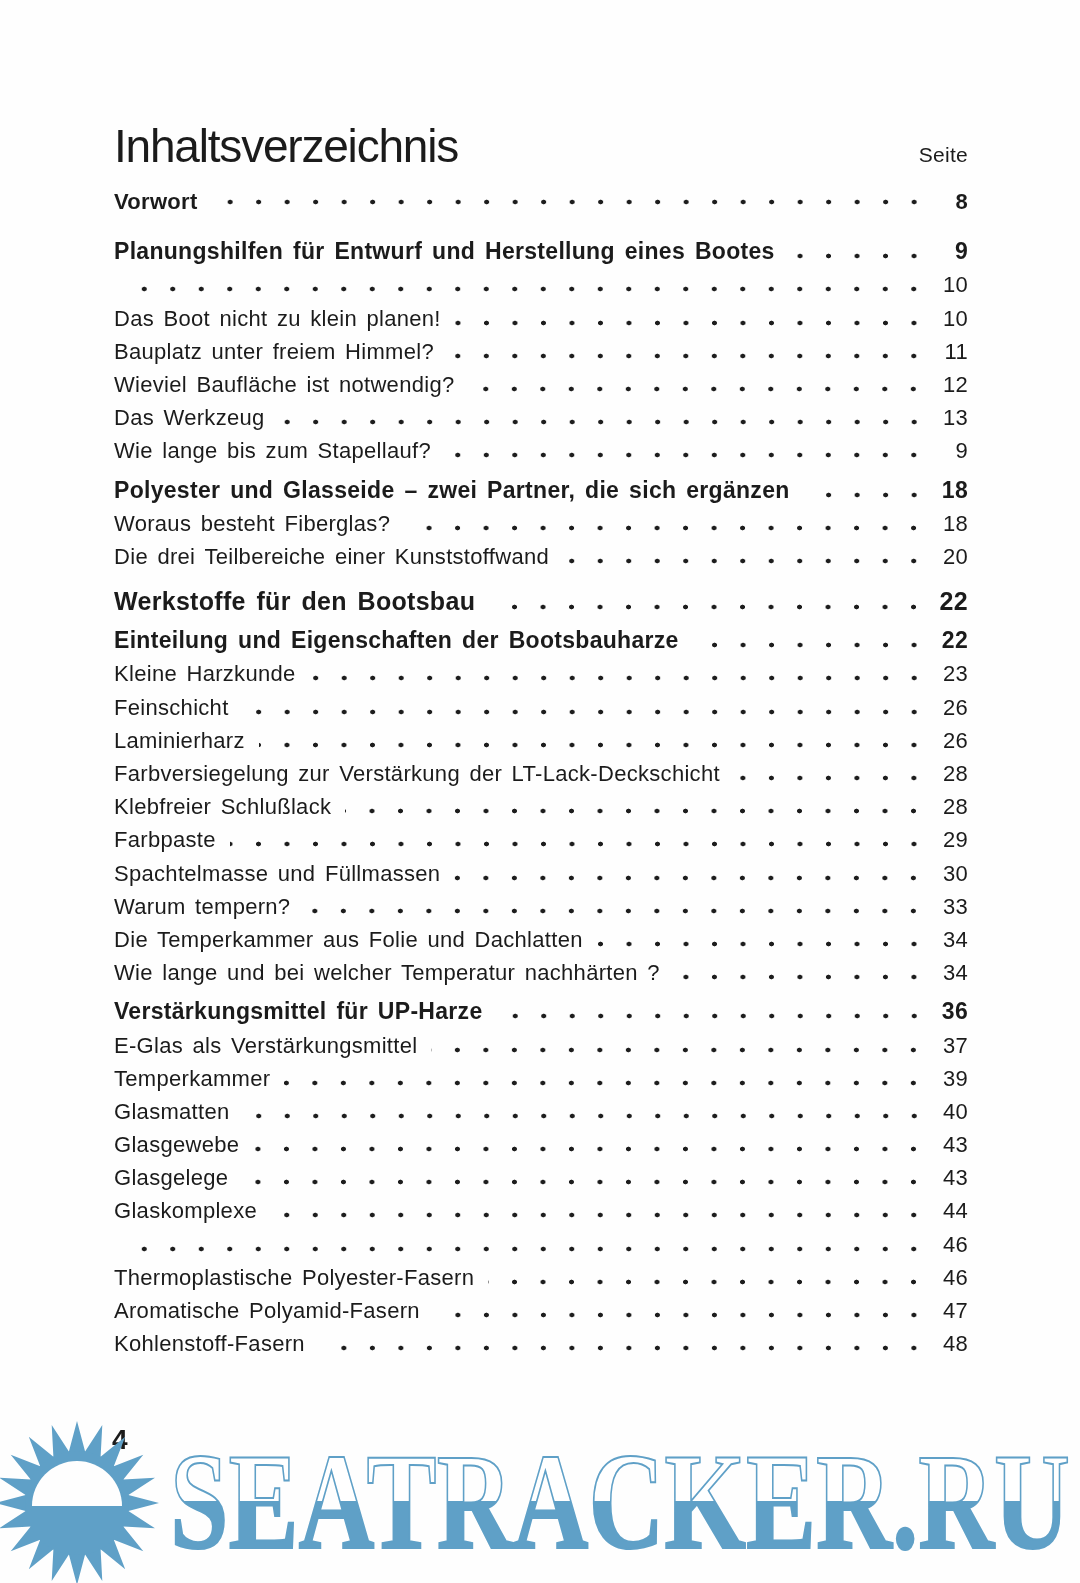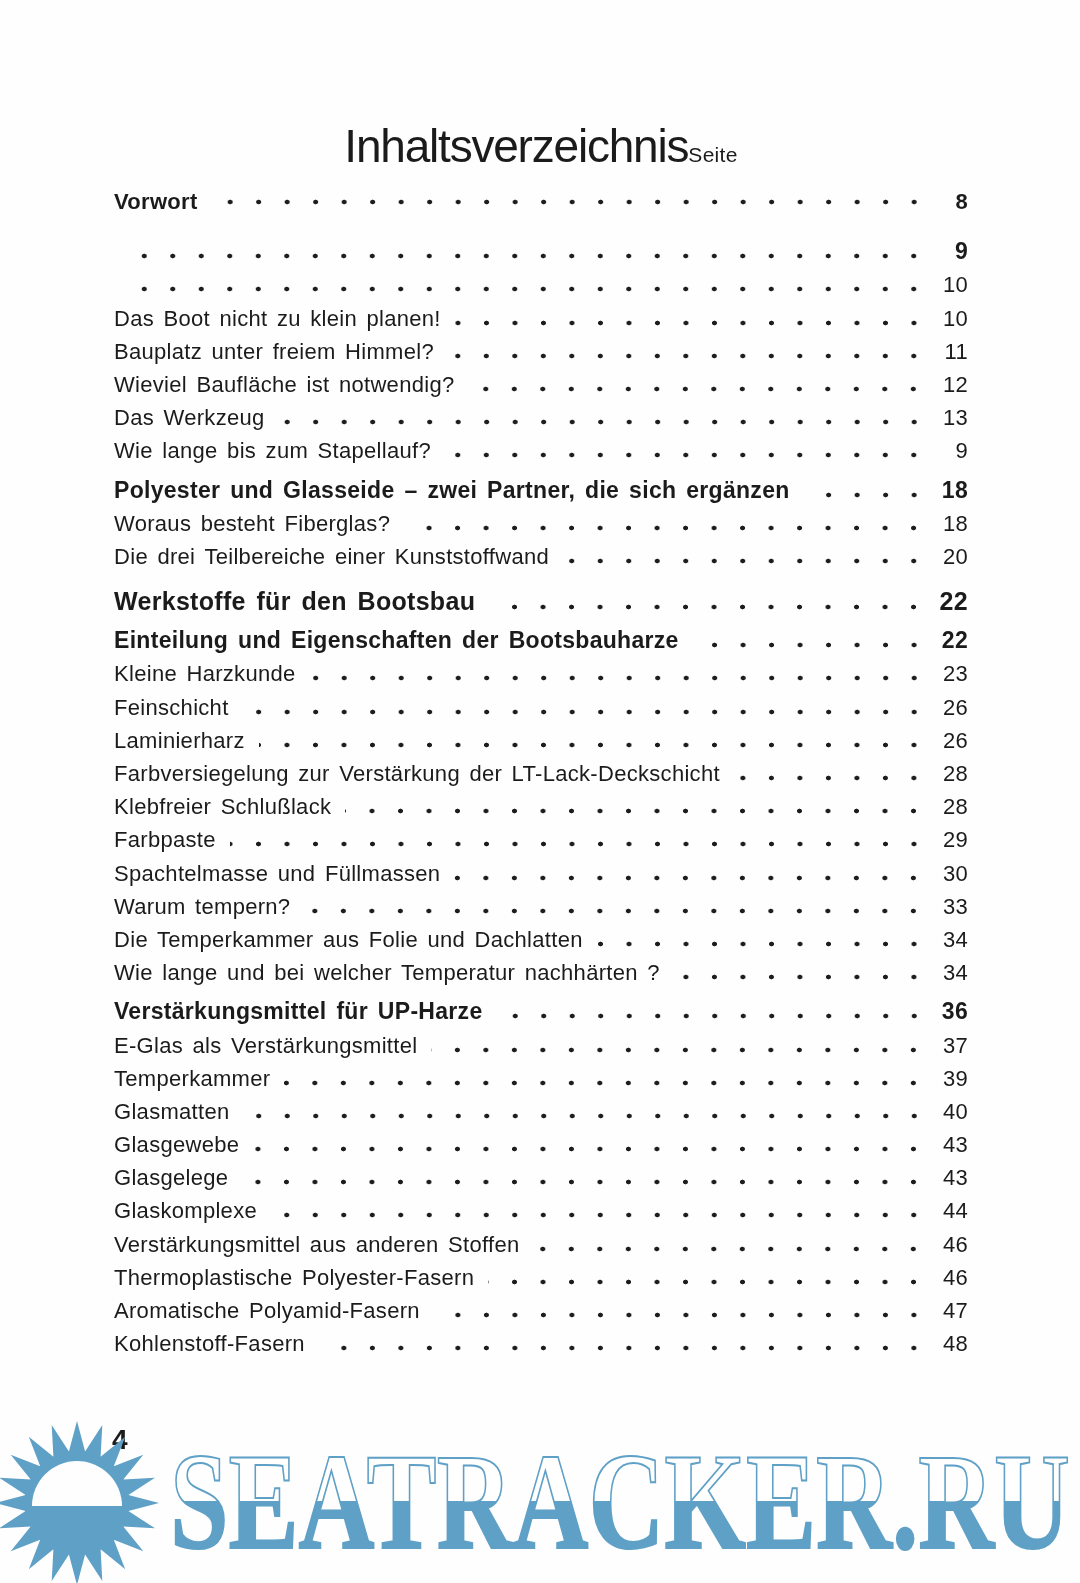--- a/index.html
+++ b/index.html
@@ -12,21 +12,21 @@
     color:#1b1b1b;
   }
   .content{
     position:absolute;
     left:114px;top:121px;
     width:854px;
   }
   .head{
     display:flex;
     align-items:baseline;
-    justify-content:center;
+    justify-content:space-between;
   }
   .title{
     margin:0;
     font-size:46px;
     font-weight:400;
     letter-spacing:-1.2px;
     line-height:50px;
     white-space:nowrap;
   }
   .seite{
@@ -98,20 +98,21 @@
       <h1 class="title">Inhaltsverzeichnis</h1>
       <span class="seite">Seite</span>
     </div>
     <ul class="toc" id="toc-list">
         <li class="row row-bold">
           <span class="label">Vorwort</span>
           <span class="leader"></span>
           <span class="pagenum">8</span>
         </li>
         <li class="row row-h2">
+          <span class="label">Planungshilfen für Entwurf und Herstellung eines Bootes</span>
           <span class="leader"></span>
           <span class="pagenum">9</span>
         </li>
         <li class="row row-normal">
           <span class="leader"></span>
           <span class="pagenum">10</span>
         </li>
         <li class="row row-normal">
           <span class="label">Das Boot nicht zu klein planen!</span>
           <span class="leader"></span>
@@ -241,21 +242,20 @@
           <span class="label">Glasgelege</span>
           <span class="leader"></span>
           <span class="pagenum">43</span>
         </li>
         <li class="row row-normal">
           <span class="label">Glaskomplexe</span>
           <span class="leader"></span>
           <span class="pagenum">44</span>
         </li>
         <li class="row row-normal">
-          <span class="label">Verstärkungsmittel aus anderen Stoffen</span>
           <span class="leader"></span>
           <span class="pagenum">46</span>
         </li>
         <li class="row row-normal">
           <span class="label">Thermoplastische Polyester-Fasern</span>
           <span class="leader"></span>
           <span class="pagenum">46</span>
         </li>
         <li class="row row-normal">
           <span class="label">Aromatische Polyamid-Fasern</span>

